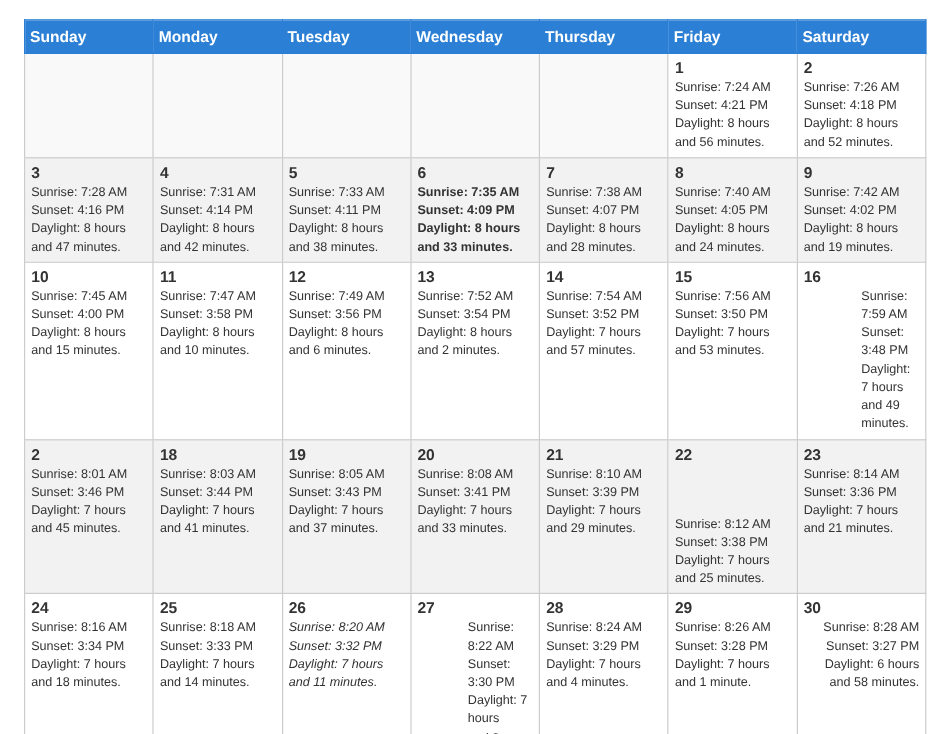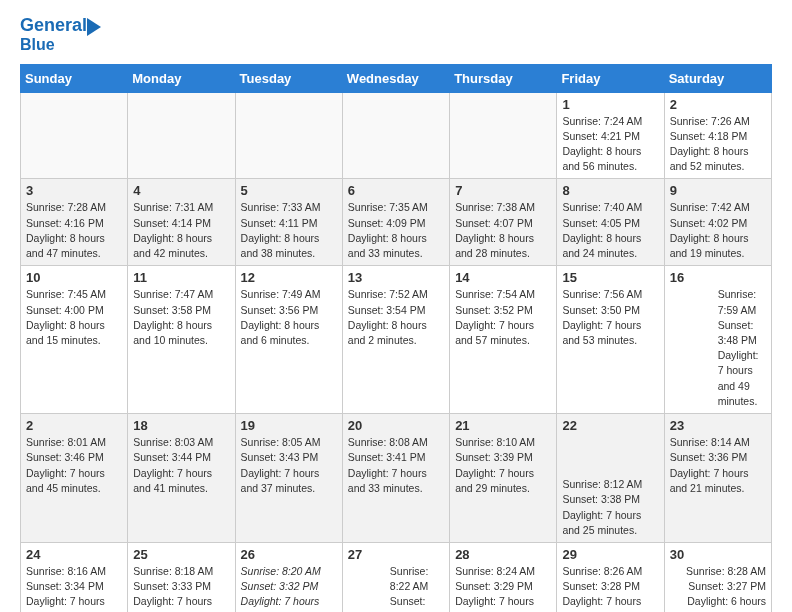--- a/index.html
+++ b/index.html
@@ -20,35 +20,20 @@
     td.has-data { background: #fff; }
     .day-num { font-size: 13px; font-weight: bold; margin-bottom: 2px; }
     .day-info { line-height: 1.45; }
     tr:nth-child(even) td { background: #f2f2f2; }
     tr:nth-child(even) td.empty { background: #ececec; }
   </style>
 </head>
 <body>
 
 <div class="page">
-  <div class="header">
-    <div class="logo">
-      <div style="display:flex;flex-direction:column;align-items:flex-start;">
-        <div style="display:flex;align-items:center;">
-          <span class="logo-text"><span>General</span></span>
-          <div class="logo-arrow"></div>
-        </div>
-        <span class="logo-text" style="color:#1a6bb5;font-size:16px;">Blue</span>
-      </div>
-    </div>
-    <div class="title-block">
-      <h1></h1>
-      <h2></h2>
-    </div>
-  </div>
 
   <table>
     <thead>
       <tr>
       <th>Sunday</th>
           <th>Monday</th>
           <th>Tuesday</th>
           <th>Wednesday</th>
           <th>Thursday</th>
           <th>Friday</th>
@@ -94,21 +79,21 @@
           </td>
           <td class="has-data">
             <div class="day-num">5</div>
             <div class="day-info" style="white-space: pre-line;">Sunrise: 7:33 AM
 Sunset: 4:11 PM
 Daylight: 8 hours
 and 38 minutes.</div>
           </td>
           <td class="has-data">
             <div class="day-num">6</div>
-            <div class="day-info" style="white-space: pre-line;">Sunrise: 7:35 AM
+            <div class="day-info" style="white-space: pre-line; font-weight: bold;">Sunrise: 7:35 AM
 Sunset: 4:09 PM
 Daylight: 8 hours
 and 33 minutes.</div>
           </td>
           <td class="has-data">
             <div class="day-num">7</div>
             <div class="day-info" style="white-space: pre-line;">Sunrise: 7:38 AM
 Sunset: 4:07 PM
 Daylight: 8 hours
 and 28 minutes.</div>

